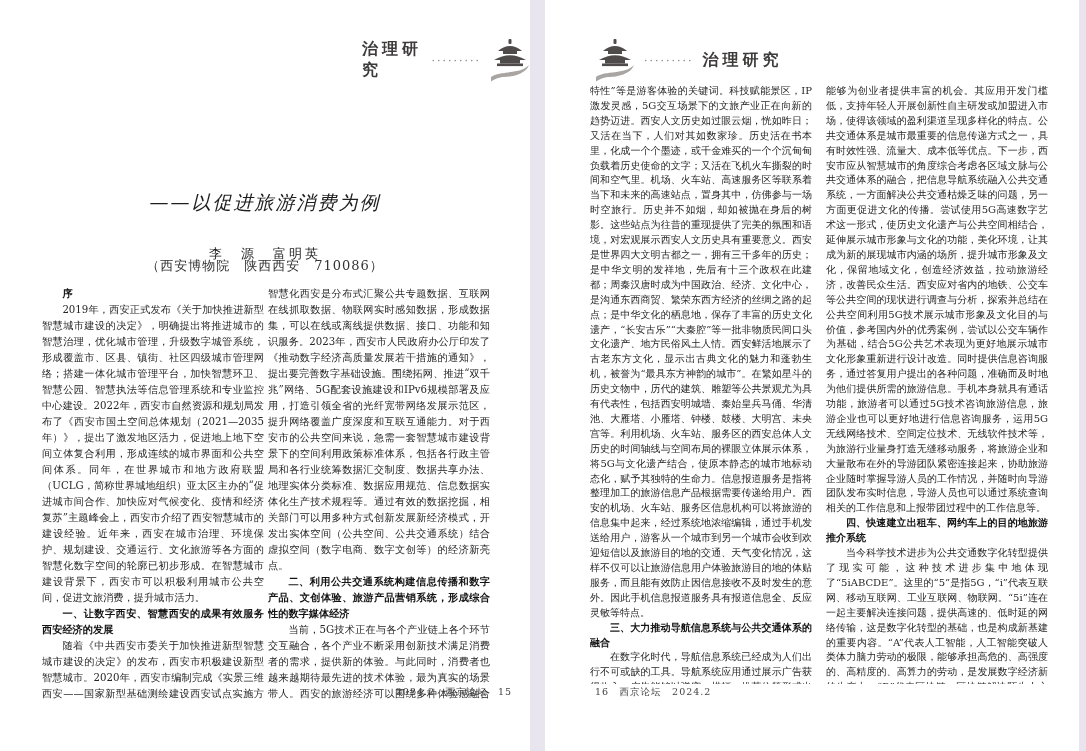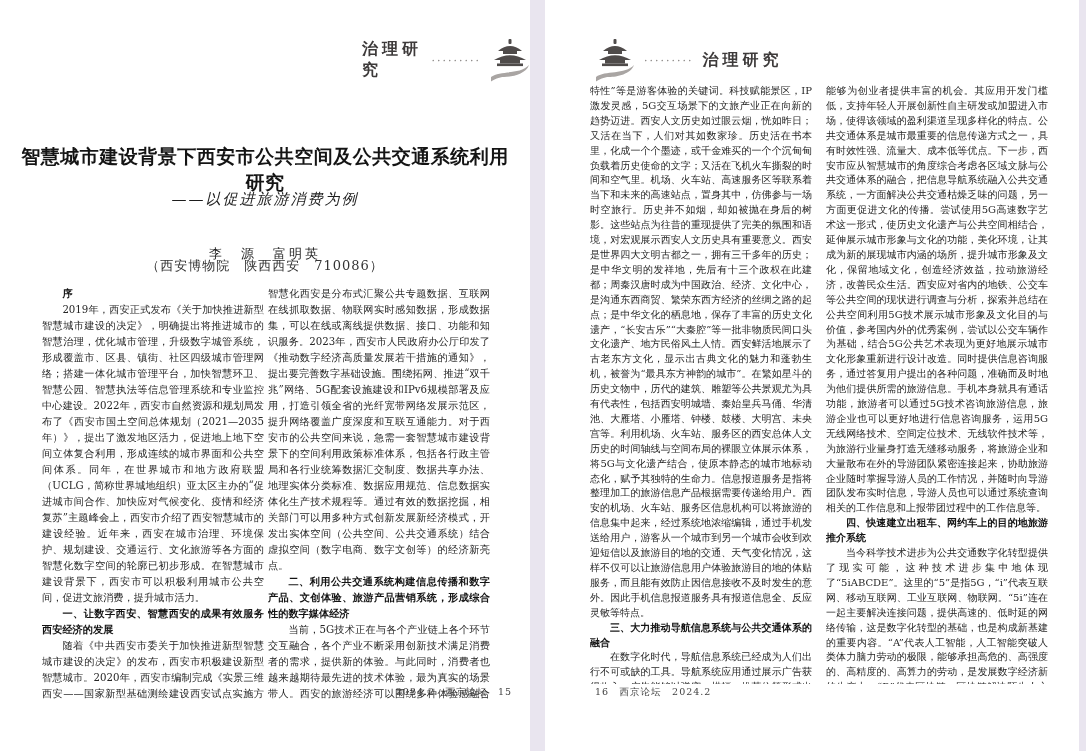--- a/index.html
+++ b/index.html
@@ -22,21 +22,21 @@
   .hdr-right { left:50px;  top:38px; }
   .hdr-label { font-size:16px; color:#3d3a3a; letter-spacing:4px; font-weight:600; }
   .hdr-dots  { font-size:11px; color:#8a8684; letter-spacing:2px; transform:translateY(1px); }
   .hdr-logo svg { display:block; }
 
   
   .title { position:absolute; left:18px; top:144px; width:494px; text-align:center;
            font-family:"Liberation Sans","DejaVu Sans",sans-serif; font-weight:700;
            font-size:19px; letter-spacing:0.5px; color:#141414; }
   .subtitle { position:absolute; left:18px; top:190px; width:494px; text-align:center;
-              font-size:15px; letter-spacing:2px; color:#1d1d1d; font-style:italic; }
+              font-size:19px; letter-spacing:2px; color:#1d1d1d; font-style:italic; }
   .authors { position:absolute; left:18px; top:229px; width:494px; text-align:center;
              font-size:13px; letter-spacing:3px; color:#222;margin-top:16px; }
   .affiliation { position:absolute; left:18px; top:257px; width:494px; text-align:center;
                  font-size:13px; letter-spacing:1px; color:#333; }
 
   
   .col { position:absolute; overflow:hidden; text-align:justify; color:#262626; }
   .page-left  .col { top:286px; height:416px; width:222px; font-size:10.2px; line-height:16px; }
   .page-right .col { top:84px;  height:600px; width:222px; font-size:10px;  line-height:14.9px; }
   .col-l1 { left:42px; }  .col-l2 { left:268px; }
@@ -71,21 +71,20 @@
             <rect x="13" y="11.5" width="14" height="4.5"></rect>
             <path d="M4 22 Q20 12.5 36 22 Z"></path>
             <rect x="10" y="20.5" width="20" height="5"></rect>
             <rect x="7" y="25.5" width="26" height="2.6"></rect>
           </g>
           <path d="M1 39 C10 32 30 37 39 27 C36 36 22 39 14 39 C9 39 4 41.5 1 43.5 Z" fill="#a9a5a3"></path>
         </svg>
       </span>
     </div>
 
-    <h1 class="title">智慧城市建设背景下西安市公共空间及公共交通系统利用研究</h1>
     <div class="subtitle">——以促进旅游消费为例</div>
     <div class="authors">李　源　富明英</div>
     <div class="affiliation">（西安博物院　陕西西安　710086）</div>
 
     <div class="col col-l1">
         <div class="blk-heading">序</div>
         <div class="blk-para">2019年，西安正式发布《关于加快推进新型智慧城市建设的决定》，明确提出将推进城市的智慧治理，优化城市管理，升级数字城管系统，形成覆盖市、区县、镇街、社区四级城市管理网络；搭建一体化城市管理平台，加快智慧环卫、智慧公园、智慧执法等信息管理系统和专业监控中心建设。2022年，西安市自然资源和规划局发布了《西安市国土空间总体规划（2021—2035年）》，提出了激发地区活力，促进地上地下空间立体复合利用，形成连续的城市界面和公共空间体系。同年，在世界城市和地方政府联盟（UCLG，简称世界城地组织）亚太区主办的“促进城市间合作、加快应对气候变化、疫情和经济复苏”主题峰会上，西安市介绍了西安智慧城市的建设经验。近年来，西安在城市治理、环境保护、规划建设、交通运行、文化旅游等各方面的智慧化数字空间的轮廓已初步形成。在智慧城市建设背景下，西安市可以积极利用城市公共空间，促进文旅消费，提升城市活力。</div>
         <div class="blk-heading">一、让数字西安、智慧西安的成果有效服务西安经济的发展</div>
         <div class="blk-para">随着《中共西安市委关于加快推进新型智慧城市建设的决定》的发布，西安市积极建设新型智慧城市。2020年，西安市编制完成《实景三维西安——国家新型基础测绘建设西安试点实施方案》，经过3年的探索，西安市新型基础测绘数据库的框架初现轮廓。未来的</div>
       </div>

